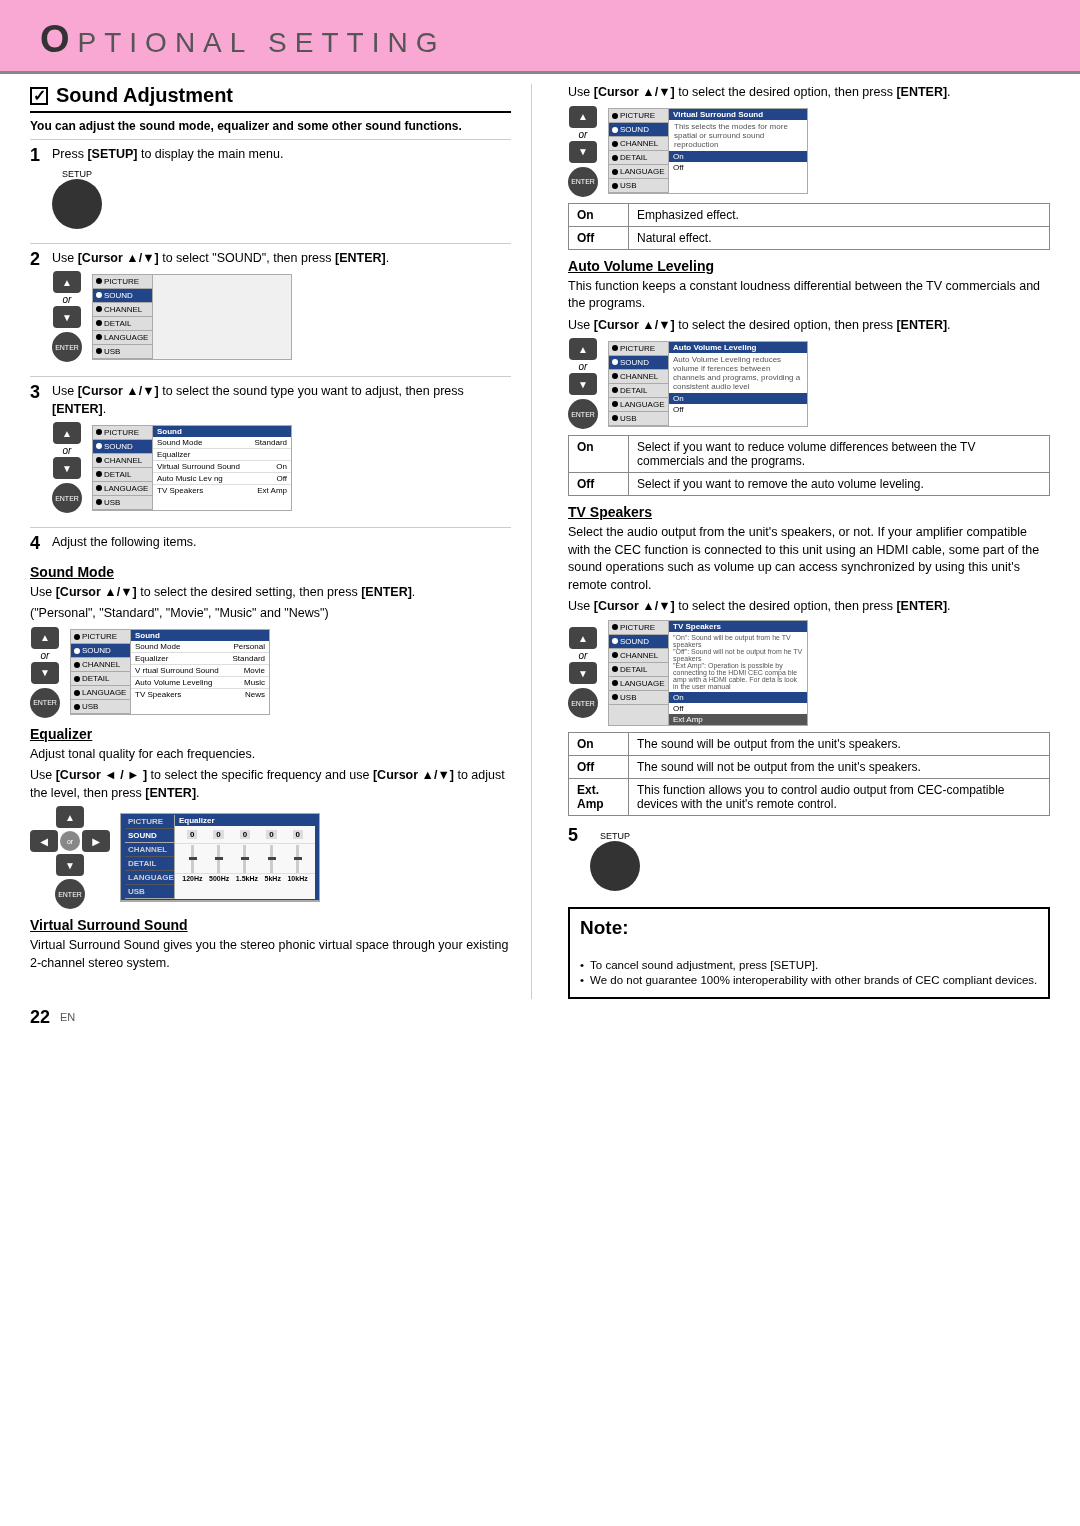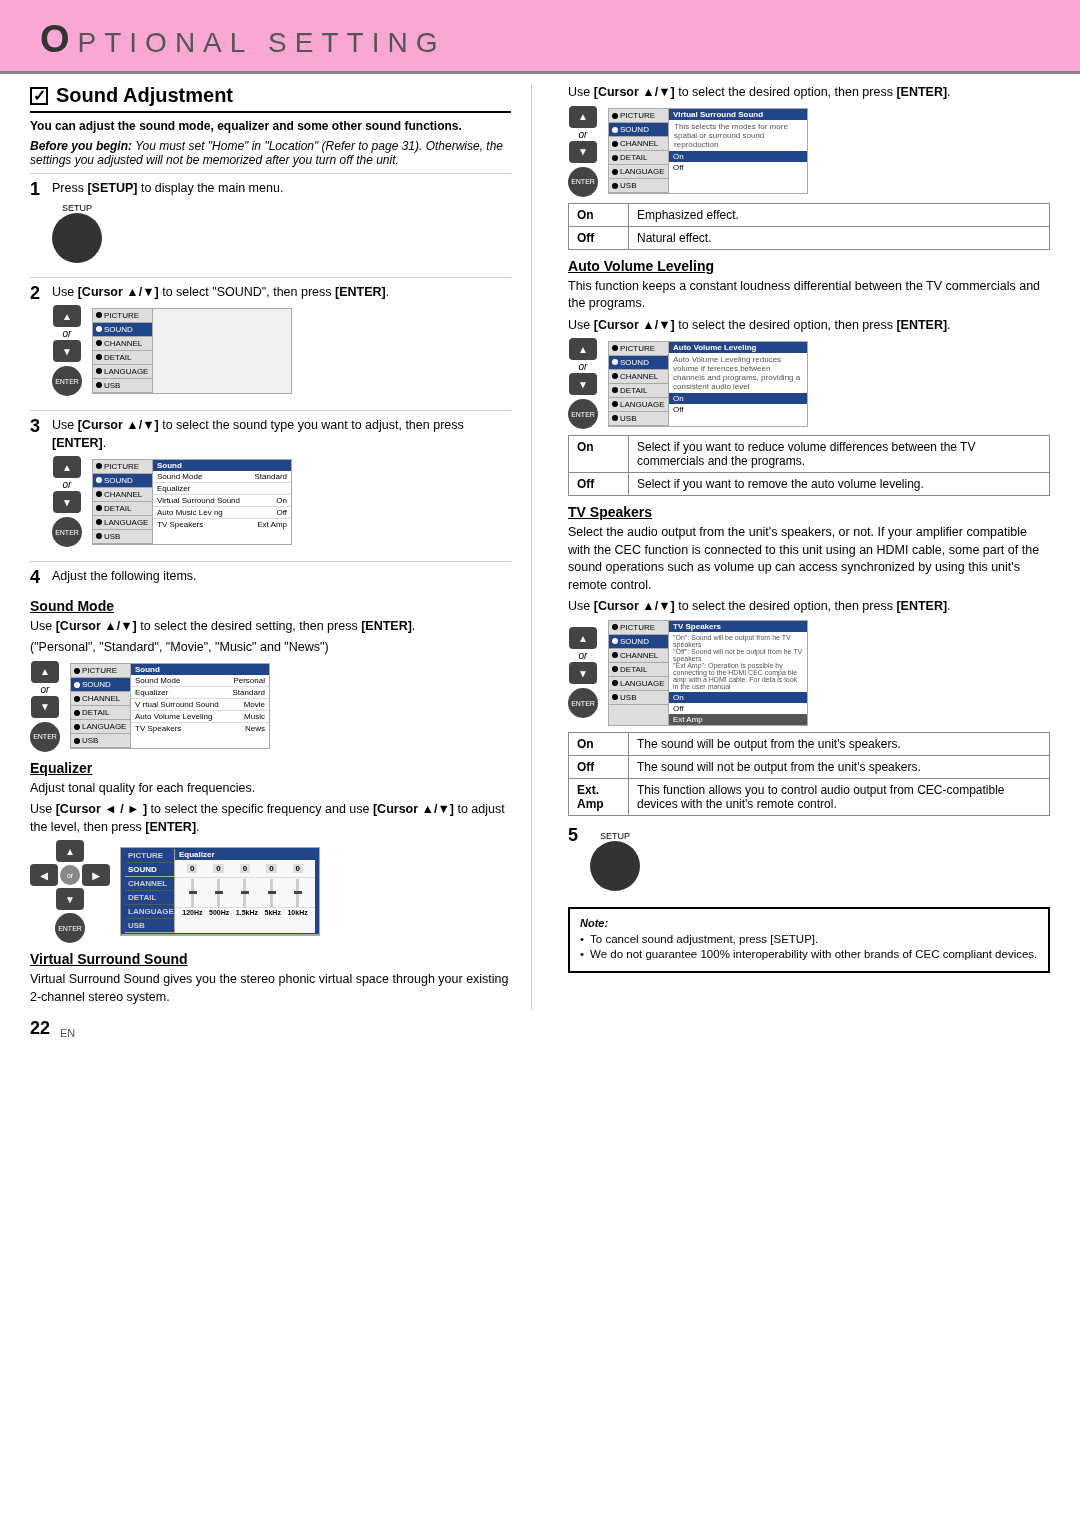--- a/index.html
+++ b/index.html
@@ -210,45 +210,44 @@
       vertical-align: top;
     }
     .info-table td:first-child {
       width: 60px;
       font-weight: bold;
     }
 
     
     .page-footer {
       display: flex;
-      align-items: flex-end;
+      align-items: center;
       padding: 8px 30px;
       gap: 10px;
     }
     .page-number {
       font-size: 18px;
       font-weight: bold;
     }
     .page-lang {
       font-size: 11px;
       color: #555;
     }
 
     
     .note-box {
       border: 2px solid #000;
       padding: 8px 10px;
       margin-top: 10px;
       font-size: 11.5px;
     }
     .note-title {
-      font-size: 11px;
+      font-size: 19px;
       font-weight: bold;
-      font-style: italic;
-      margin-bottom: 4px;
+      margin-bottom: 20px;
     }
     .note-item {
       display: flex;
       gap: 6px;
       margin-bottom: 3px;
     }
     .note-item::before {
       content: '•';
       flex-shrink: 0;
     }
@@ -301,24 +300,20 @@
 
   <div class="left-col">
 
     <div class="section-title">
       <span class="checkbox-icon"></span>
       <span>Sound Adjustment</span>
     </div>
 
     <div class="intro-bold">You can adjust the sound mode, equalizer and some other sound functions.</div>
 
-    <div class="intro-italic">
-      <strong>Before you begin:</strong>
-      <span>You must set "Home" in "Location" (Refer to page 31). Otherwise, the settings you adjusted will not be memorized after you turn off the unit.</span>
-    </div>
 
     <hr class="step-separator">
 
     <div class="step">
       <div class="step-number">1</div>
       <div class="step-content">
         <div class="step-text">
           Press <strong>[SETUP]</strong> to display the main menu.
         </div>
         <div class="illus-row">

